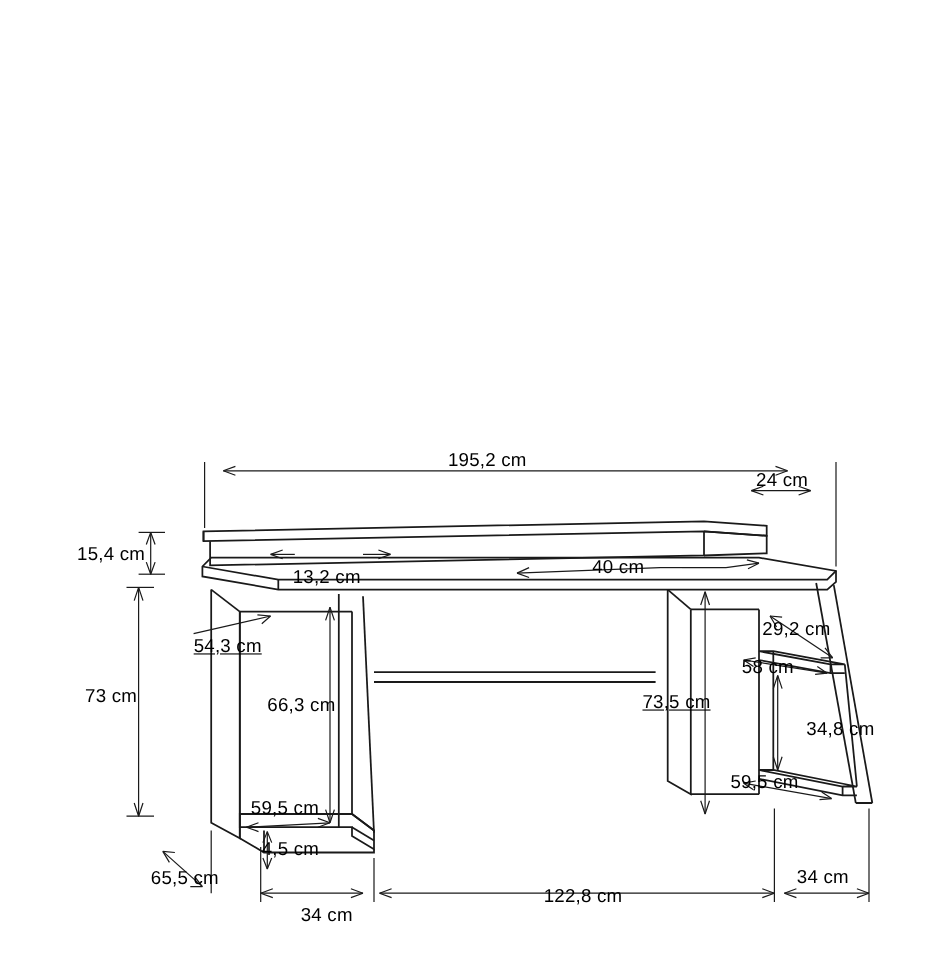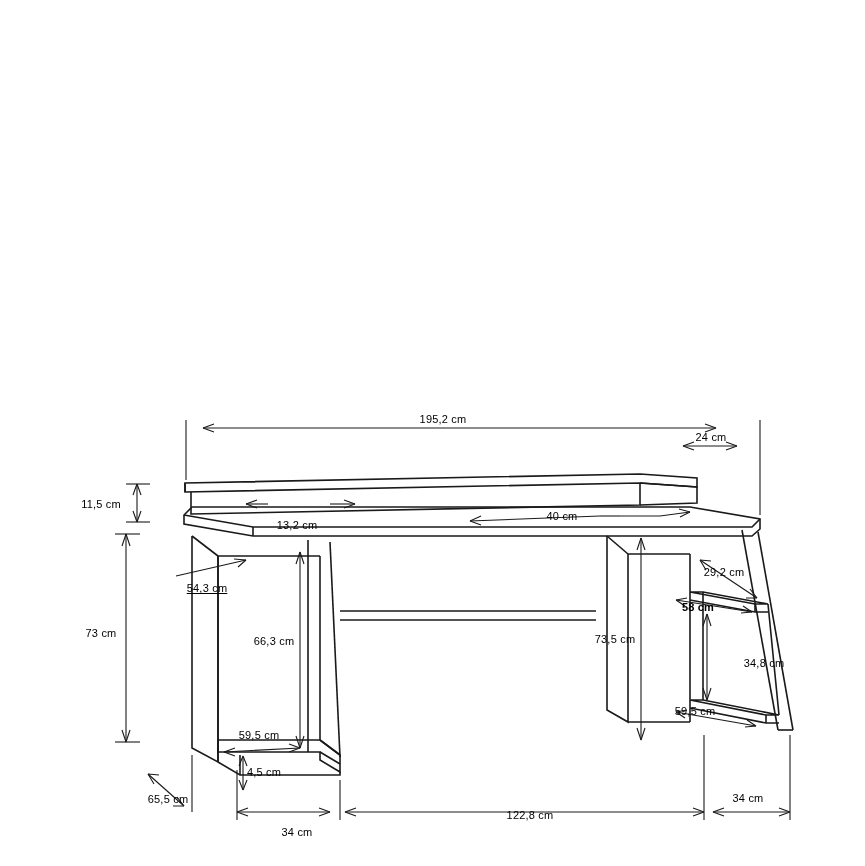--- a/index.html
+++ b/index.html
@@ -22,21 +22,21 @@
   #drawing {
     position: absolute;
     left: 0;
     top: 0;
     width: 865px;
     height: 866px;
   }
   .dim-label {
     position: absolute;
     font-family: "Liberation Sans", sans-serif;
-    font-size: 11px;
+    font-size: 17px;
     color: #000000;
     white-space: nowrap;
     letter-spacing: 0.2px;
   }
 </style>
 </head>
 <body>
 
 <div id="stage">
 
@@ -207,29 +207,29 @@
         <path d="M 340 780 L 340 820"></path>
         <path d="M 704 735 L 704 820"></path>
         <path d="M 790 735 L 790 820"></path>
         <path d="M 192 755 L 192 812"></path>
       </g>
     </g>
   </svg>
 
   <div class="dim-label" style="left:443px; top:419px; transform:translate(-50%,-50%);">195,2 cm</div>
   <div class="dim-label" style="left:711px; top:437px; transform:translate(-50%,-50%);">24 cm</div>
-  <div class="dim-label" style="left:101px; top:504px; transform:translate(-50%,-50%);">11,5 cm</div>
+  <div class="dim-label" style="left:101px; top:504px; transform:translate(-50%,-50%);">15,4 cm</div>
   <div class="dim-label" style="left:297px; top:497px; transform:translate(-50%,-50%);margin-top:28px;">13,2 cm</div>
   <div class="dim-label" style="left:562px; top:516px; transform:translate(-50%,-50%);">40 cm</div>
   <div class="dim-label" style="left:207px; top:588px; transform:translate(-50%,-50%);text-decoration:underline;">54,3 cm</div>
   <div class="dim-label" style="left:101px; top:633px; transform:translate(-50%,-50%);">73 cm</div>
   <div class="dim-label" style="left:274px; top:641px; transform:translate(-50%,-50%);">66,3 cm</div>
-  <div class="dim-label" style="left:615px; top:639px; transform:translate(-50%,-50%);">73,5 cm</div>
+  <div class="dim-label" style="left:615px; top:639px; transform:translate(-50%,-50%);text-decoration:underline;">73,5 cm</div>
   <div class="dim-label" style="left:724px; top:572px; transform:translate(-50%,-50%);">29,2 cm</div>
-  <div class="dim-label" style="left:698px; top:607px; transform:translate(-50%,-50%);font-weight:bold;">58 cm</div>
+  <div class="dim-label" style="left:698px; top:607px; transform:translate(-50%,-50%);">58 cm</div>
   <div class="dim-label" style="left:732px; top:663px; transform:translate(-50%,-50%);margin-left:32px;">34,8 cm</div>
   <div class="dim-label" style="left:695px; top:711px; transform:translate(-50%,-50%);">59,5 cm</div>
   <div class="dim-label" style="left:259px; top:735px; transform:translate(-50%,-50%);">59,5 cm</div>
   <div class="dim-label" style="left:264px; top:772px; transform:translate(-50%,-50%);">4,5 cm</div>
   <div class="dim-label" style="left:124px; top:799px; transform:translate(-50%,-50%);margin-left:44px;">65,5 cm</div>
   <div class="dim-label" style="left:748px; top:798px; transform:translate(-50%,-50%);">34 cm</div>
   <div class="dim-label" style="left:530px; top:815px; transform:translate(-50%,-50%);">122,8 cm</div>
   <div class="dim-label" style="left:297px; top:832px; transform:translate(-50%,-50%);">34 cm</div>
 
 </div>

